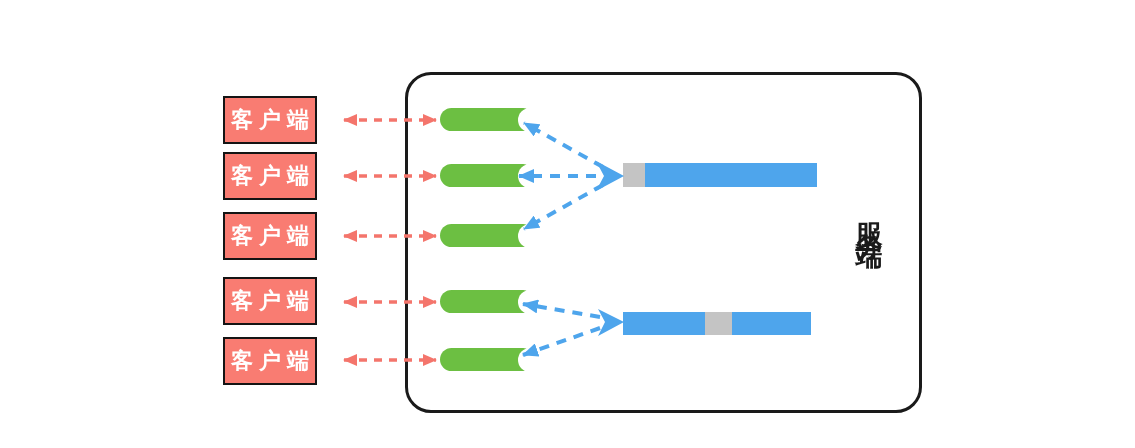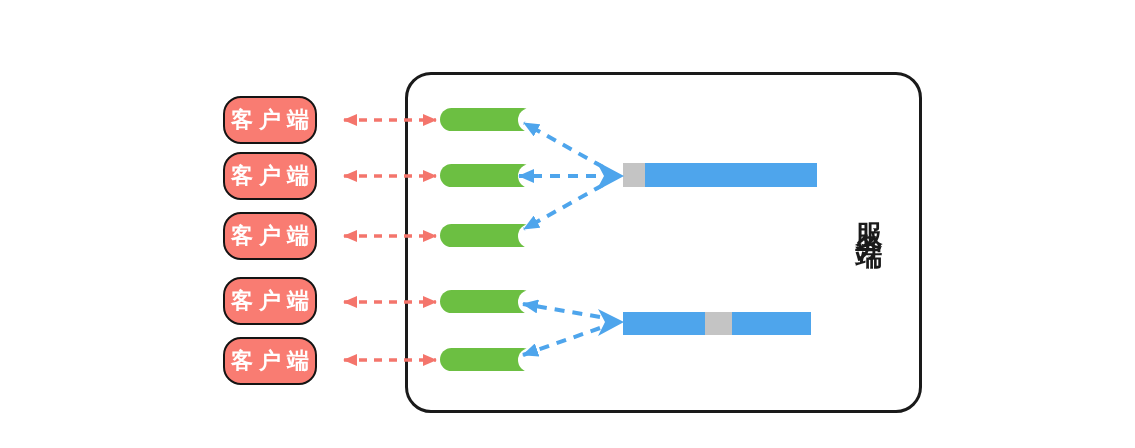--- a/index.html
+++ b/index.html
@@ -15,21 +15,21 @@
   
   .server-label{
     position:absolute;left:855px;top:202px;
     writing-mode:vertical-rl;text-orientation:upright;
     font-size:27px;font-weight:600;color:#1a1a1a;letter-spacing:9px;line-height:1;
     user-select:none;
   }
   
   .client{
     position:absolute;left:223px;width:94px;height:48px;box-sizing:border-box;
-    border:2.5px solid #141414;border-radius:18px;
+    border:2.5px solid #141414;border-radius:0;
     display:flex;align-items:center;justify-content:center;
     font-size:22px;font-weight:600;color:#ffffff;letter-spacing:6px;text-indent:6px;
   }
   
   .pill{
     position:absolute;left:440px;width:90px;height:23px;
     border-radius:12px 7px 7px 12px;
   }
   .pill .notch{
     position:absolute;right:-12px;top:50%;transform:translateY(-50%);

